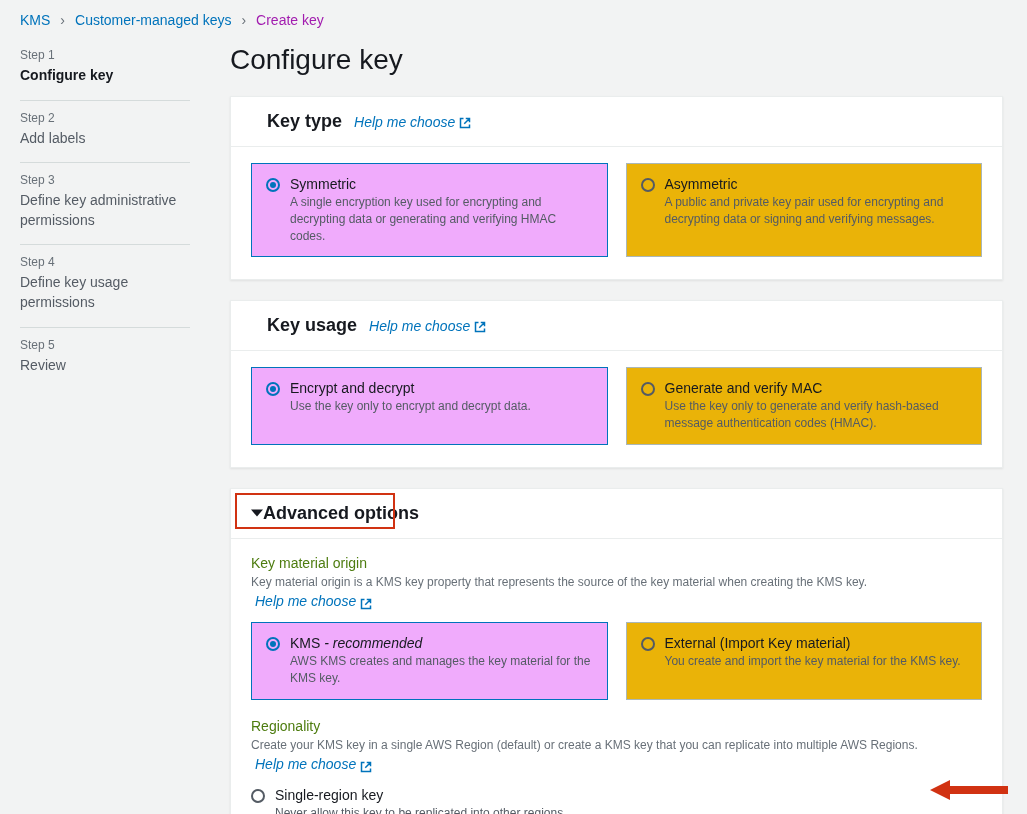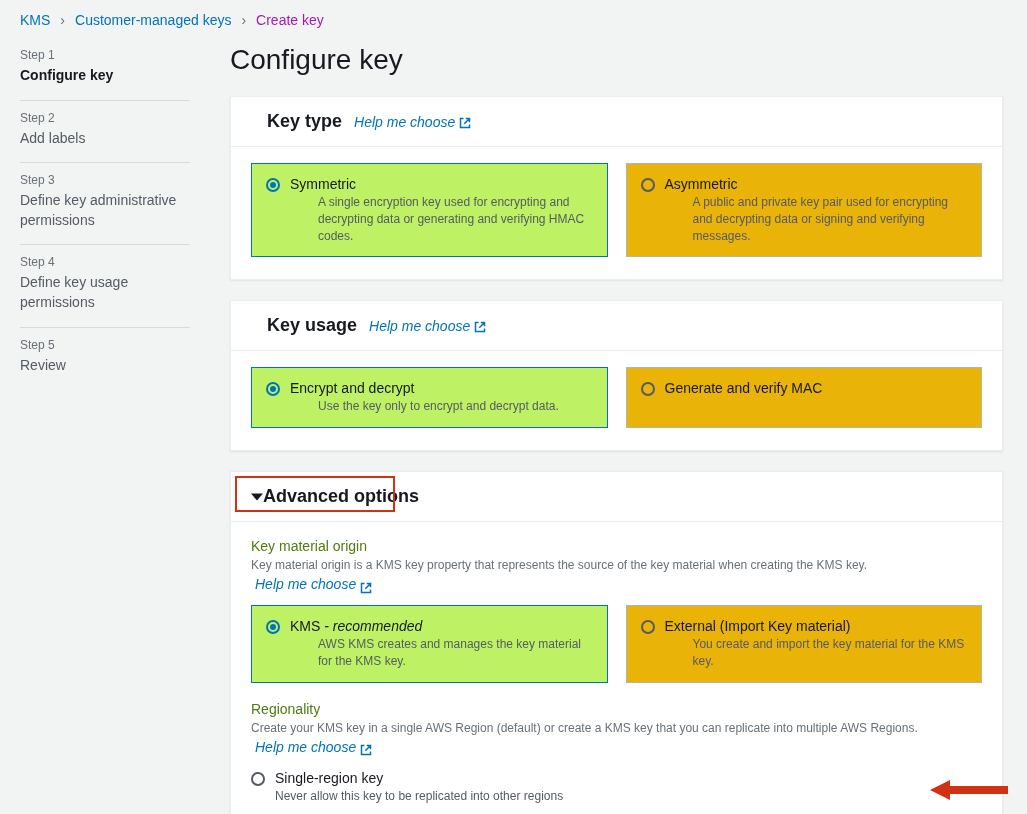--- a/index.html
+++ b/index.html
@@ -55,33 +55,33 @@
     flex:1;
     border: 1px solid #aab7b8;
     padding: 12px 14px 12px 14px;
     display:flex;
     gap:10px;
     cursor:pointer;
     background:#eab308;
   }
   .option-card.selected {
     border-color:#0073bb;
-    background:#bef264;
+    background:#f0abfc;
   }
   .radio-outer {
     width:14px; height:14px; border:2px solid #545b64; border-radius:50%;
     margin-top:2px; flex-shrink:0; position:relative;
   }
   .option-card.selected .radio-outer { border-color:#0073bb; }
   .option-card.selected .radio-outer::after {
     content:""; position:absolute; left:2px; top:2px; width:6px; height:6px;
     background:#0073bb; border-radius:50%;
   }
   .opt-title { font-size:14px; color:#16191f; margin-bottom:2px; }
-  .opt-desc { font-size:12px; color:#545b64; line-height:1.4;margin-left:28px; }
+  .opt-desc { font-size:12px; color:#545b64; line-height:1.4; }
 
   .adv-header { display:flex; align-items:center; padding:14px 20px; border-bottom:1px solid #eaeded; cursor:pointer;}
   .adv-header svg.caret { width:12px; height:12px; }
   .adv-header h2 { font-size:18px; font-weight:700; }
 
   .section-title { font-size:14px; font-weight:400; color:#4d7c0f; margin-bottom:2px;}
   .section-help { font-size:12px; color:#687078; margin-bottom:10px; line-height:1.5;}
   .section-block { margin-bottom:18px; }
 
   .radio-line {
@@ -191,20 +191,21 @@
             <div class="radio-outer"></div>
             <div>
               <div class="opt-title">Encrypt and decrypt</div>
               <div class="opt-desc">Use the key only to encrypt and decrypt data.</div>
             </div>
           </div>
           <div class="option-card">
             <div class="radio-outer"></div>
             <div>
               <div class="opt-title">Generate and verify MAC</div>
+              <div class="opt-desc">Use the key only to generate and verify hash-based message authentication codes (HMAC).</div>
             </div>
           </div>
         </div>
       </div>
     </div>
 
     <div class="panel" style="position:relative;">
       <div class="adv-header">
         <svg class="caret" viewBox="0 0 10 10">
             <polygon points="0,2 10,2 5,8" fill="#16191f"></polygon>

